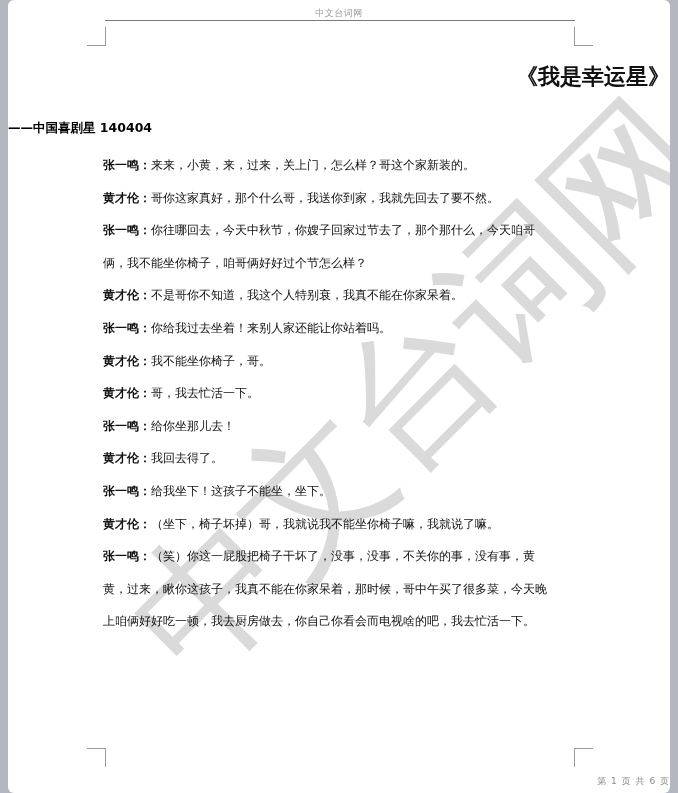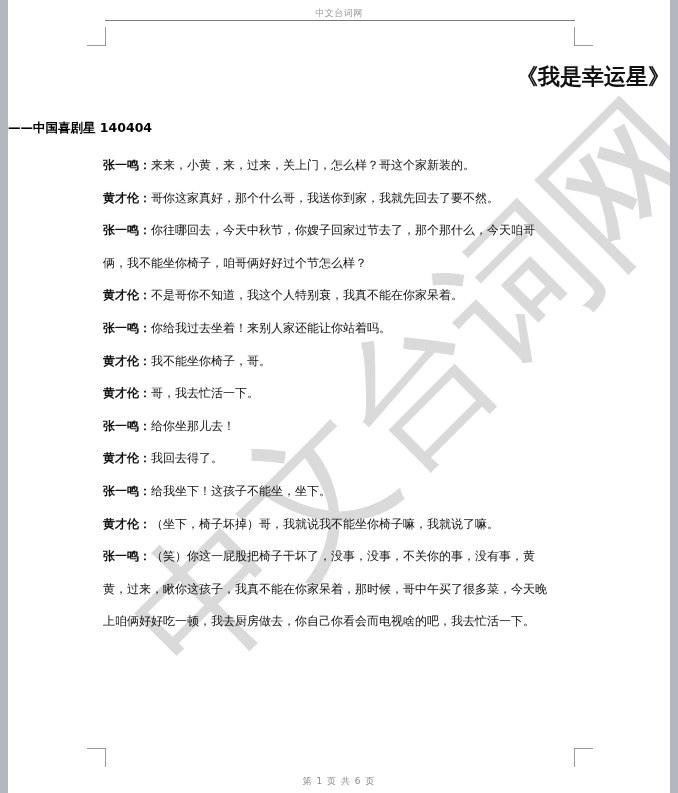--- a/index.html
+++ b/index.html
@@ -3,37 +3,37 @@
 <meta charset="utf-8">
 <style>
   html, body { margin: 0; padding: 0; }
   body {
     width: 678px; height: 793px; overflow: hidden; position: relative;
     background: #b4b7c0;
     font-family: "DejaVu Sans", "Liberation Sans", sans-serif;
   }
   .page {
     position: absolute; left: 8px; top: 0; width: 662px; height: 793px;
-    background: #ffffff; overflow: hidden;
+    background: #ffffff; overflow: hidden; border-radius: 6px;
   }
   .header-text {
     position: absolute; left: 0; width: 662px; top: 7px; text-align: center;
     font-size: 9px; color: #9a9a9a; letter-spacing: 0.5px;
   }
   .header-rule {
     position: absolute; left: 97px; width: 470px; top: 20px; height: 0;
     border-top: 1px solid #7a7a7a;
   }
   .corner { position: absolute; width: 18px; height: 18px; border-color: #9a9a9a; border-style: solid; border-width: 0; }
   .c-tl { left: 79px; top: 27px; border-right-width: 1px; border-bottom-width: 1px; }
   .c-tr { left: 566px; top: 27px; border-left-width: 1px; border-bottom-width: 1px; }
   .c-bl { left: 79px; top: 748px; border-right-width: 1px; border-top-width: 1px; }
   .c-br { left: 566px; top: 748px; border-left-width: 1px; border-top-width: 1px; }
   .footer-text {
-    position: absolute; left: 0; width: 662px; top: 775px; text-align: center;
+    position: absolute; left: 0; width: 662px; top: 775px; text-align: right;
     font-size: 9px; color: #8a8a8a; letter-spacing: 1px;
   }
   .watermark {
     position: absolute; left: 60px; top: 330px; width: 620px; text-align: center;
     font-size: 150px; font-weight: normal; color: #dadada;
     transform: rotate(-45deg); transform-origin: center center;
     white-space: nowrap; letter-spacing: -4px; pointer-events: none;
     font-family: "DejaVu Sans", sans-serif; z-index: 0;
   }
   .title {

